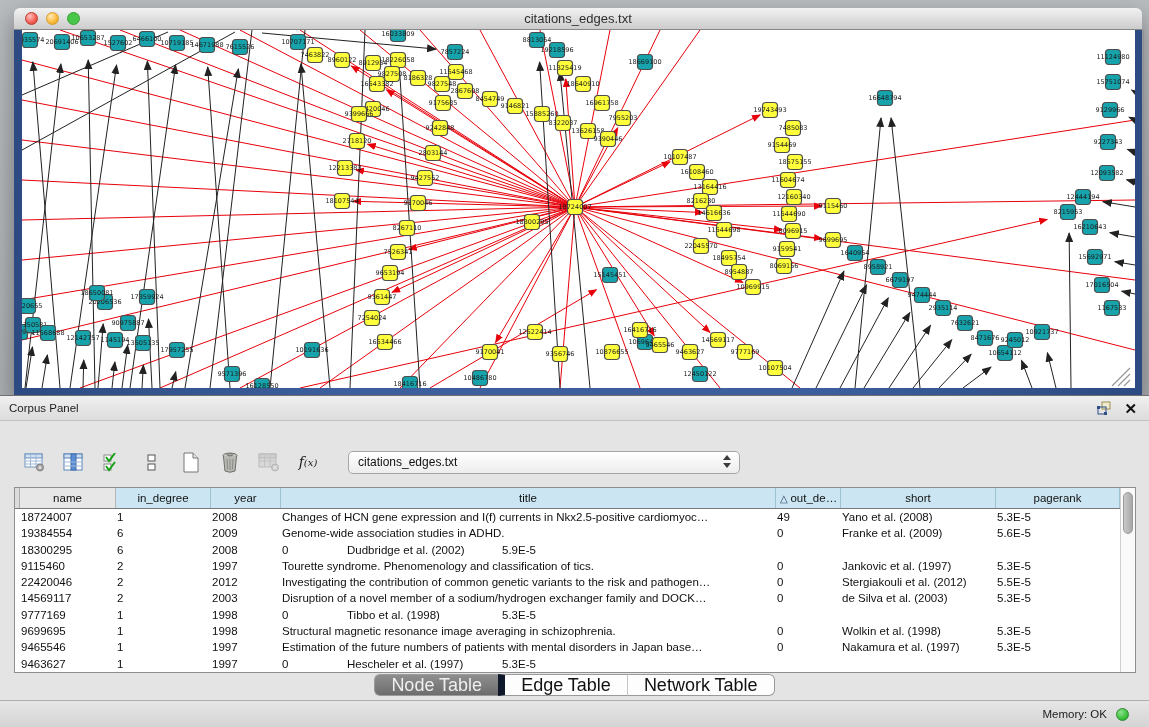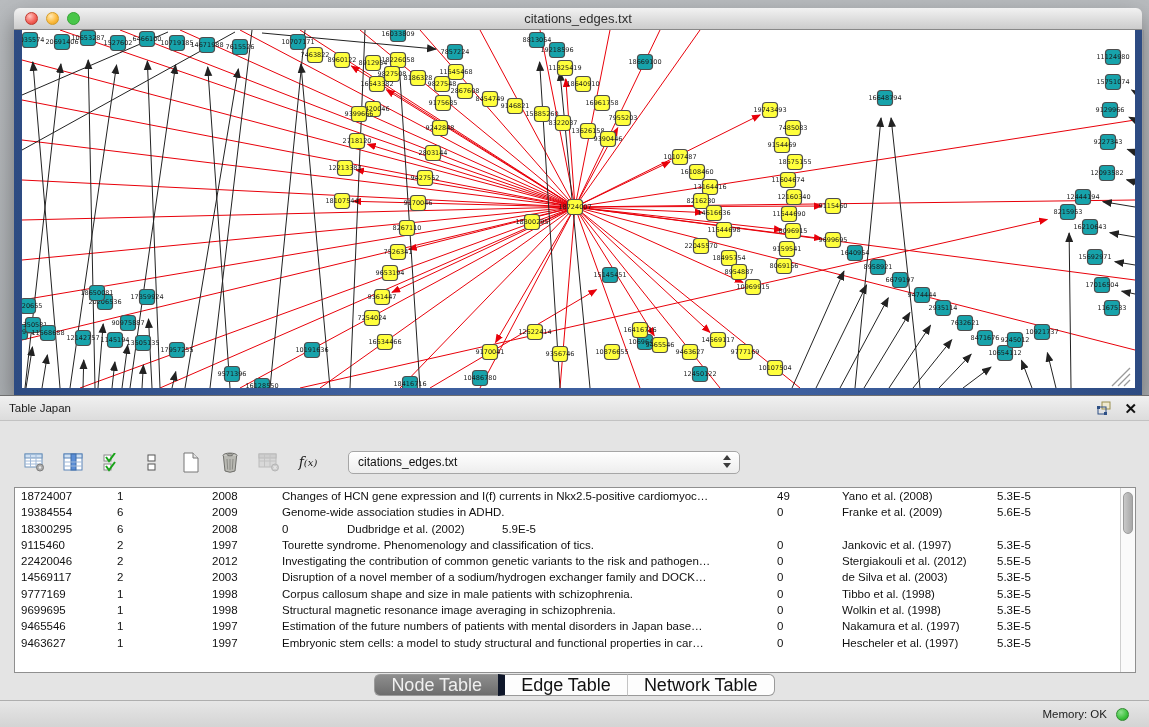--- a/index.html
+++ b/index.html
@@ -715,21 +715,21 @@
             <line x1="1124" y1="386" x2="1130" y2="380"></line>
           </g>
         </svg>
       </div>
   </div>
 </div>
 <div class="right-line"></div>
 
 <div class="table-panel">
   <div class="tp-header">
-    <span class="tp-title">Table Japan</span>
+    <span class="tp-title">Corpus Panel</span>
     <svg class="tp-float" viewBox="0 0 16 15">
       <rect x="5" y="1" width="8" height="7" fill="#efe9d0" stroke="#9a8f4f"></rect>
       <rect x="1" y="6" width="8" height="7" fill="none" stroke="#2d4f85"></rect>
       <rect x="0" y="5" width="3" height="3" fill="#2d4f85"></rect>
         <rect x="7" y="11" width="3" height="3" fill="#2d4f85"></rect>
     </svg>
     <span class="tp-close">✕</span>
   </div>
 
   <div class="toolbar">
@@ -801,20 +801,30 @@
       <div class="combo-text">citations_edges.txt</div>
       <div class="combo-arrows">
           <div class="up"></div>
           <div class="down"></div>
         </div>
     </div>
   </div>
 
   <div class="tablebox">
     <div class="table-main">
+      <div class="thead">
+          <div class="gutter"></div>
+          <div class="th gray" style="width:96px"><span>name</span></div>
+          <div class="th" style="width:95px"><span>in_degree</span></div>
+          <div class="th" style="width:70px"><span>year</span></div>
+          <div class="th" style="width:495px"><span>title</span></div>
+          <div class="th left" style="width:65px"><span class="sort-tri">△ </span><span>out_de…</span></div>
+          <div class="th" style="width:155px"><span>short</span></div>
+          <div class="th" style="flex:1"><span>pagerank</span></div>
+        </div>
       <div>
           <div class="trow">
             <div class="td" style="width:96px">18724007</div>
             <div class="td" style="width:95px">1</div>
             <div class="td" style="width:70px">2008</div>
             <div class="td" style="width:495px">Changes of HCN gene expression and I(f) currents in Nkx2.5-positive cardiomyoc…</div>
             <div class="td" style="width:65px">49</div>
             <div class="td" style="width:155px">Yano et al. (2008)</div>
             <div class="td" style="flex:1">5.3E-5</div>
           </div>
@@ -859,21 +869,20 @@
             <div class="td" style="width:70px">2003</div>
             <div class="td" style="width:495px">Disruption of a novel member of a sodium/hydrogen exchanger family and DOCK…</div>
             <div class="td" style="width:65px">0</div>
             <div class="td" style="width:155px">de Silva et al. (2003)</div>
             <div class="td" style="flex:1">5.3E-5</div>
           </div>
           <div class="trow">
             <div class="td" style="width:96px">9777169</div>
             <div class="td" style="width:95px">1</div>
             <div class="td" style="width:70px">1998</div>
-            <div class="td" style="width:495px">Corpus callosum shape and size in male patients with schizophrenia.</div>
             <div class="td" style="width:65px">0</div>
             <div class="td" style="width:155px">Tibbo et al. (1998)</div>
             <div class="td" style="flex:1">5.3E-5</div>
           </div>
           <div class="trow">
             <div class="td" style="width:96px">9699695</div>
             <div class="td" style="width:95px">1</div>
             <div class="td" style="width:70px">1998</div>
             <div class="td" style="width:495px">Structural magnetic resonance image averaging in schizophrenia.</div>
             <div class="td" style="width:65px">0</div>
@@ -886,21 +895,20 @@
             <div class="td" style="width:70px">1997</div>
             <div class="td" style="width:495px">Estimation of the future numbers of patients with mental disorders in Japan base…</div>
             <div class="td" style="width:65px">0</div>
             <div class="td" style="width:155px">Nakamura et al. (1997)</div>
             <div class="td" style="flex:1">5.3E-5</div>
           </div>
           <div class="trow">
             <div class="td" style="width:96px">9463627</div>
             <div class="td" style="width:95px">1</div>
             <div class="td" style="width:70px">1997</div>
-            <div class="td" style="width:495px">Embryonic stem cells: a model to study structural and functional properties in car…</div>
             <div class="td" style="width:65px">0</div>
             <div class="td" style="width:155px">Hescheler et al. (1997)</div>
             <div class="td" style="flex:1">5.3E-5</div>
           </div>
         </div>
     </div>
     <div class="vscroll">
       <div class="vthumb"></div>
     </div>
   </div>

